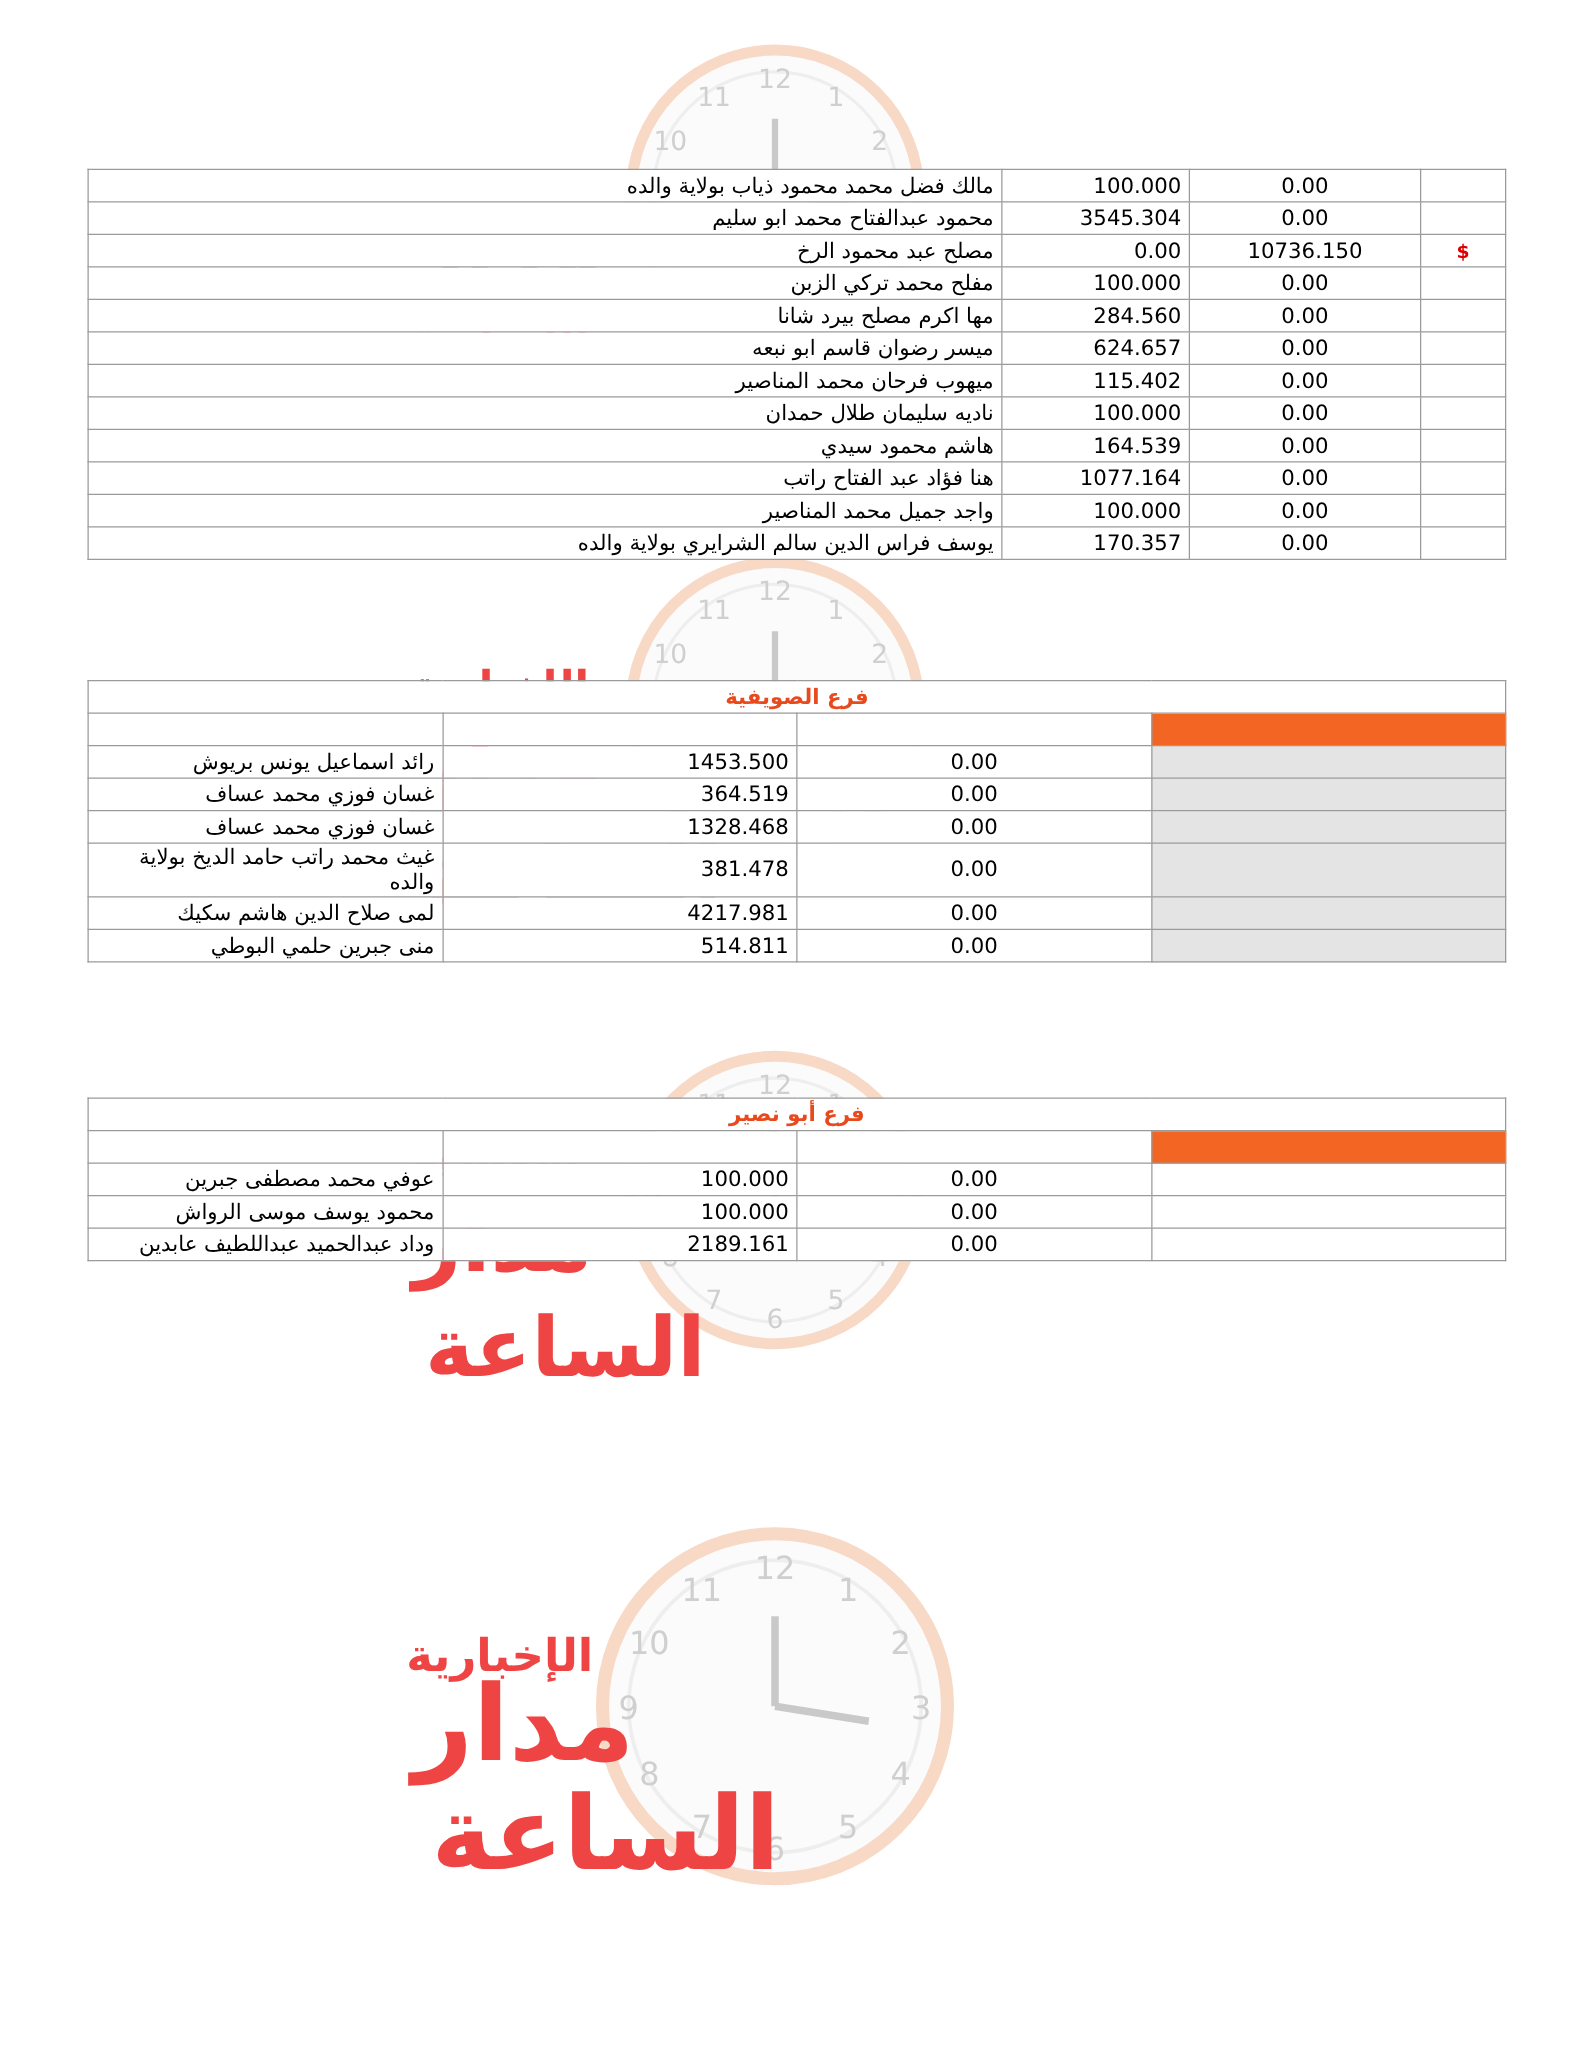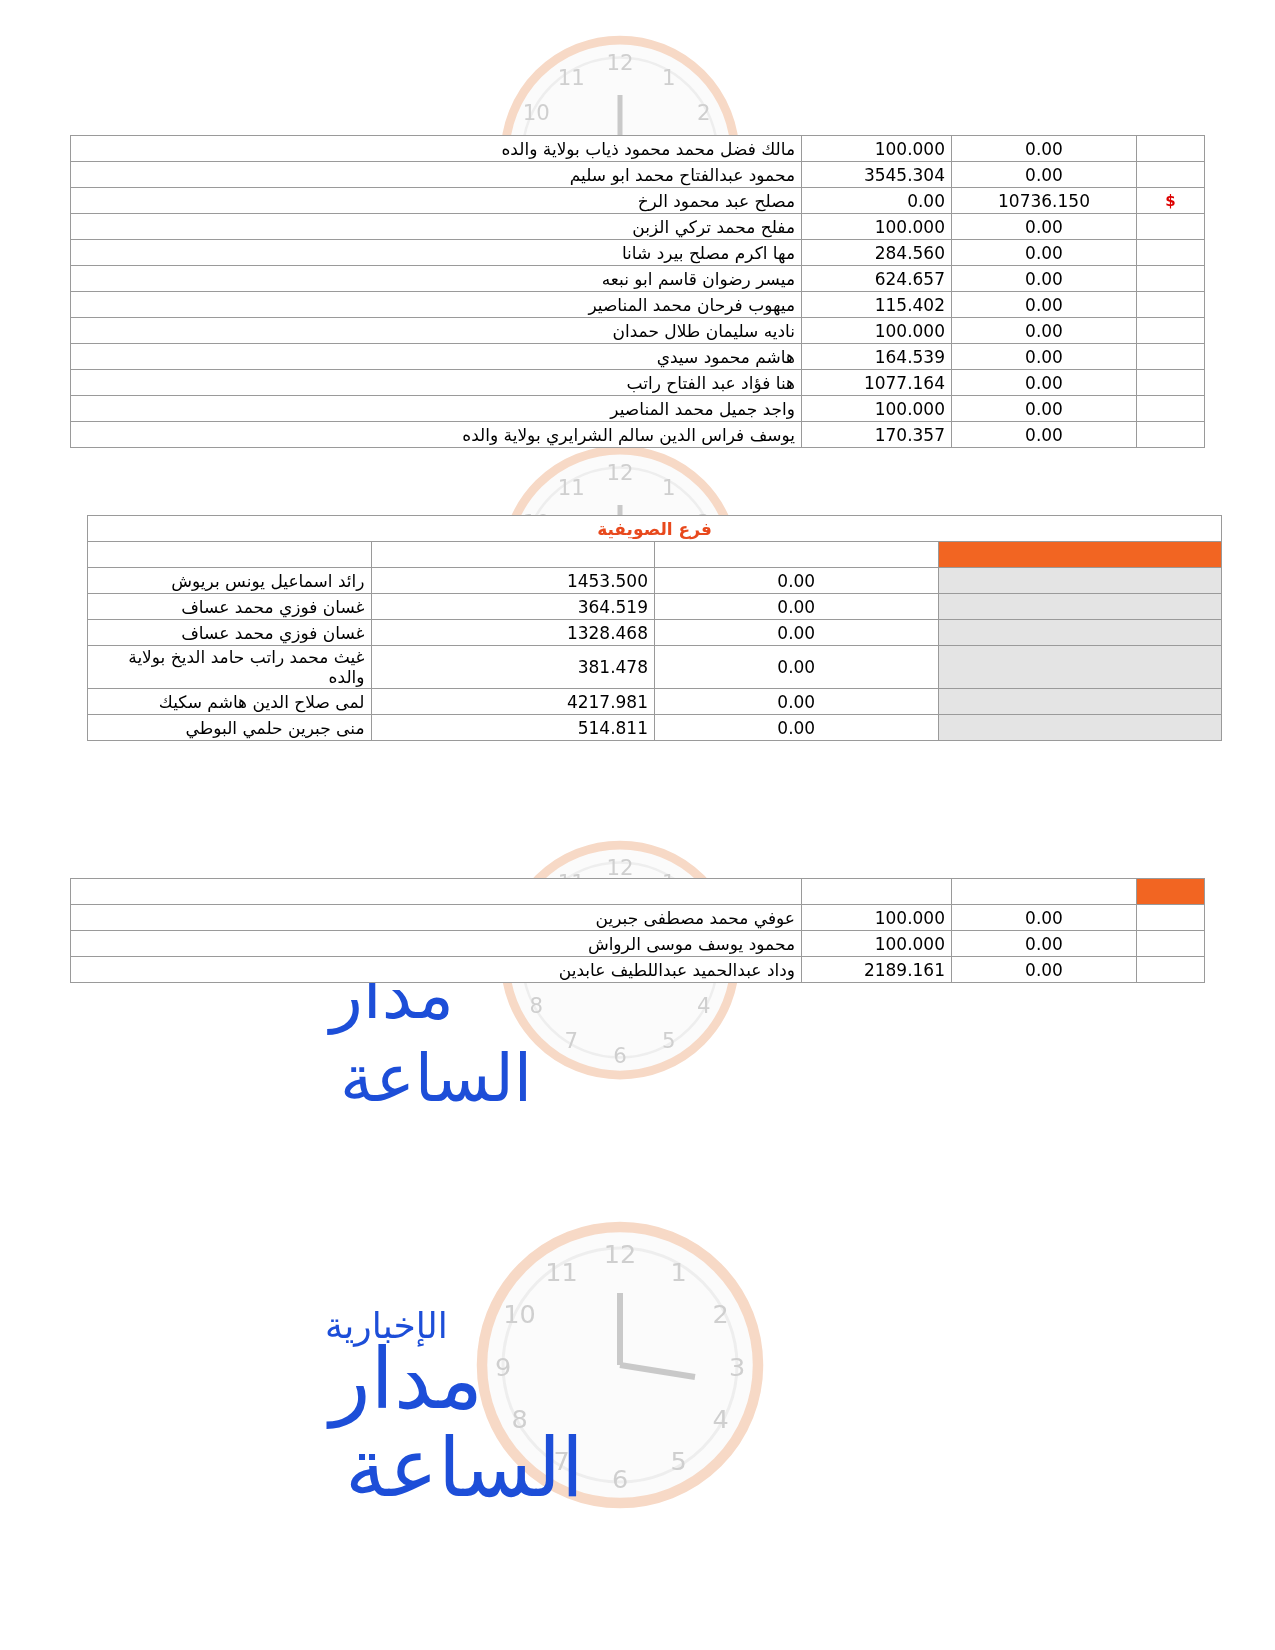--- a/index.html
+++ b/index.html
@@ -22,22 +22,22 @@
     pointer-events: none;
     user-select: none;
     z-index: 0;
   }
   .wm-clock {
     width: 250px;
     height: 250px;
   }
   .wm-text-ar {
     font-family: "DejaVu Sans", sans-serif;
-    color: #1d4ed8;
-    font-weight: normal;
+    color: #ef4444;
+    font-weight: bold;
     letter-spacing: 1px;
   }
 
   
   .layer {
     position: relative;
     z-index: 2;
   }
 
   table.rep {
@@ -299,21 +299,21 @@
         <tr>
           <td class="c-hatch"></td>
           <td class="c-other">0.00</td>
           <td class="c-jod">170.357</td>
           <td class="c-name">يوسف فراس الدين سالم الشرايري بولاية والده</td>
         </tr>
       </tbody>
     </table>
   </div>
 
-  <div class="block" style="left:70px; top:515px;margin-left:17px;">
+  <div class="block" style="left:70px; top:544px;">
     <table class="rep" style="width:1135px;">
       <tbody>
         <tr class="branch-title">
           <td colspan="4">فرع الصويفية</td>
         </tr>
         <tr class="col-head">
           <td class="c-hatch" style="background:#f26522;background-image:none;"></td>
           <td class="c-other">عملات اخرى</td>
           <td class="c-jod">دينار أردني</td>
           <td class="c-name">اسم صاحب الحساب</td>
@@ -354,20 +354,23 @@
           <td class="c-jod">514.811</td>
           <td class="c-name">منى جبرين حلمي البوطي</td>
         </tr>
       </tbody>
     </table>
   </div>
 
   <div class="block" style="left:70px; top:878px;">
     <table class="rep" style="width:1135px;">
       <tbody>
+        <tr class="branch-title">
+          <td colspan="4">فرع أبو نصير</td>
+        </tr>
         <tr class="col-head">
           <td class="c-hatch" style="background:#f26522;background-image:none;"></td>
           <td class="c-other">عملات اخرى</td>
           <td class="c-jod">دينار أردني</td>
           <td class="c-name">اسم صاحب الحساب</td>
         </tr>
         <tr>
           <td class="c-hatch"></td>
           <td class="c-other">0.00</td>
           <td class="c-jod">100.000</td>

